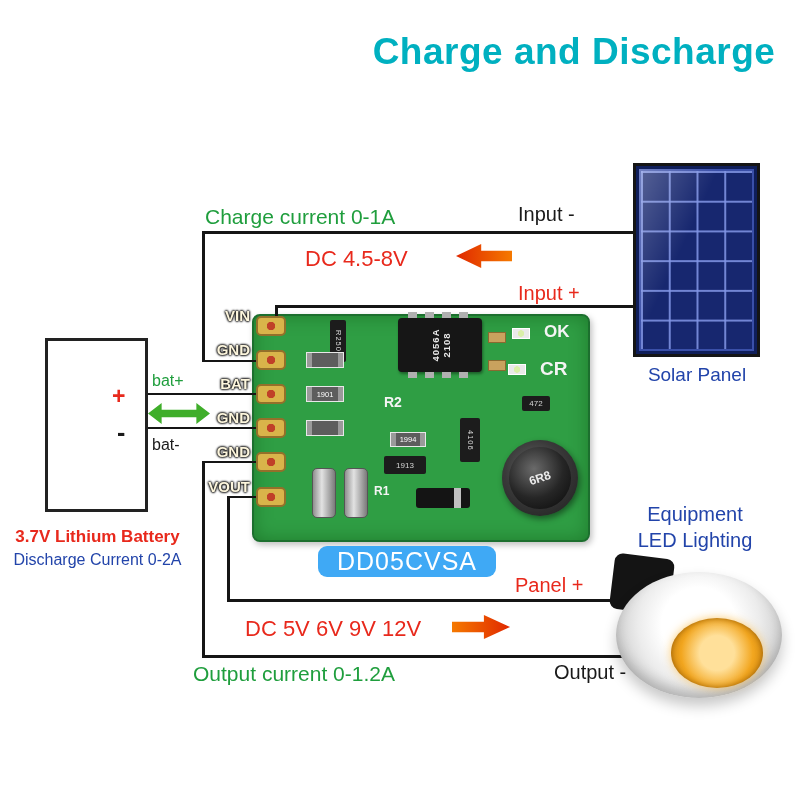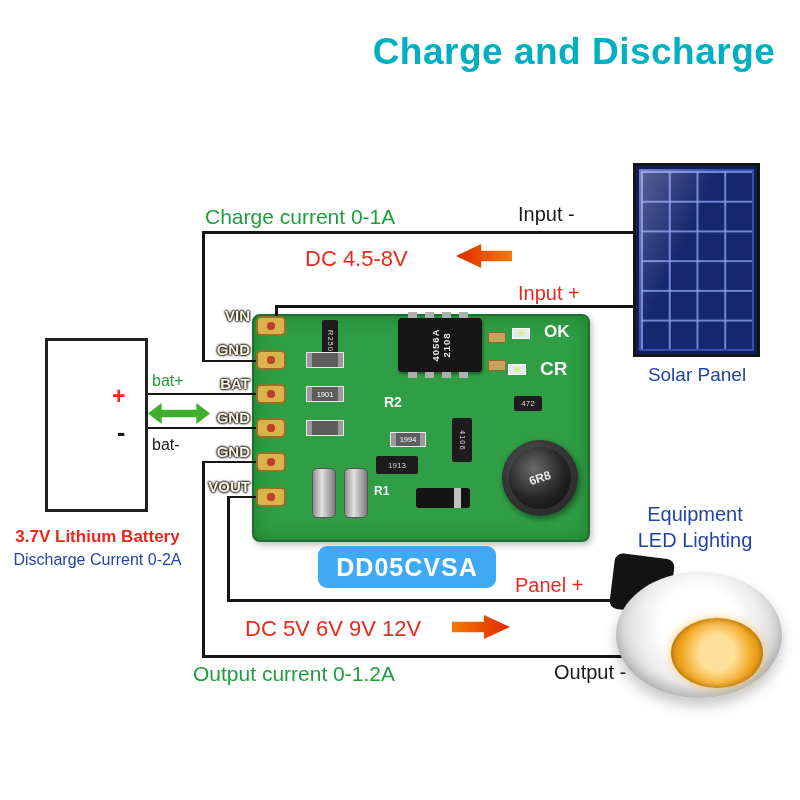--- a/index.html
+++ b/index.html
@@ -45,21 +45,21 @@
   .pcb{position:absolute;left:252px;top:314px;width:338px;height:228px;background:var(--pcb-green);
        border:2px solid #1c6f2e;border-radius:8px;box-shadow:inset 0 0 18px rgba(0,60,0,.35), 2px 3px 6px rgba(0,0,0,.25);z-index:2;}
   .pad{position:absolute;left:256px;width:30px;height:20px;border:2px solid #93702a;border-radius:5px;z-index:4;
        background:radial-gradient(circle at 50% 50%, #c04028 0 4px, #d9b44a 4.5px);}
   .pin-label{position:absolute;left:202px;width:48px;text-align:right;font-size:15px;font-weight:700;color:#fdf6dd;z-index:6;
        text-shadow:0 1px 2px rgba(0,0,0,.75),0 -1px 2px rgba(0,0,0,.75),1px 0 2px rgba(0,0,0,.75),-1px 0 2px rgba(0,0,0,.75);}
 
   .comp{position:absolute;z-index:3;display:flex;align-items:center;justify-content:center;}
   .res{background:linear-gradient(90deg,#9a9a9a 0 5px,#5d5d5d 5px calc(100% - 5px),#9a9a9a calc(100% - 5px));
        border:1px solid #e8e8e8;color:#fff;font-size:7.5px;}
-  .blk{background:#1c1c1c;border-radius:2px;color:#d5d5d5;font-size:8px;}
+  .blk{background:#1c1c1c;border-radius:2px;color:#d5d5d5;font-size:8px;margin-left:8px;}
   .beige{background:#c9a25e;border:1px solid #8a6a30;}
   .ledc{background:radial-gradient(circle,#d9efa8 0 3px,#e9e9e9 3.5px);border:1.5px solid #fff;}
   .vtext{writing-mode:vertical-rl;font-size:7.5px;color:#ddd;letter-spacing:1px;}
   .silk{position:absolute;color:#f4f4f4;font-weight:700;z-index:3;}
   .chip{position:absolute;left:398px;top:318px;width:84px;height:54px;background:#161616;border-radius:4px;z-index:3;
         display:flex;align-items:center;justify-content:center;box-shadow:1px 2px 3px rgba(0,0,0,.4);}
   .chip::before,.chip::after{content:"";position:absolute;left:10px;right:10px;height:6px;
         background:repeating-linear-gradient(90deg,#b0b0b0 0 9px,transparent 9px 17px);}
   .chip::before{top:-6px;} .chip::after{bottom:-6px;}
   .chip-label{transform:rotate(-90deg);display:flex;flex-direction:column;align-items:center;
@@ -67,23 +67,23 @@
   .inductor{position:absolute;left:502px;top:440px;width:76px;height:76px;border-radius:50%;z-index:3;
         background:radial-gradient(circle at 42% 38%, #6a6a6a, #262626 45%, #0d0d0d 78%);
         box-shadow:inset 0 0 0 7px rgba(95,95,95,.35), 2px 3px 6px rgba(0,0,0,.45);
         display:flex;align-items:center;justify-content:center;}
   .inductor span{color:#ececec;font-size:12px;font-weight:700;transform:rotate(-18deg);}
   .diode{position:absolute;left:416px;top:488px;width:54px;height:20px;border-radius:3px;z-index:3;
         background:linear-gradient(90deg,#141414 0 70%,#c0c0c0 70% 84%,#141414 84%);}
   .cyl{position:absolute;width:24px;height:50px;border-radius:5px;border:1px solid #555;z-index:3;
         background:linear-gradient(90deg,#8f8f8f,#e2e2e2 40%,#7a7a7a);}
 
-  .badge{position:absolute;left:318px;top:546px;width:178px;height:42px;background:var(--badge-bg);
+  .badge{position:absolute;left:318px;top:546px;width:178px;height:31px;background:var(--badge-bg);
         border-radius:9px;display:flex;align-items:center;justify-content:center;
-        color:#fff;font-size:25px;font-weight:700;letter-spacing:1px;z-index:6;}
+        color:#fff;font-size:25px;font-weight:400;letter-spacing:1px;z-index:6;}
 
   
   .led-photo{position:absolute;left:598px;top:552px;width:196px;height:152px;z-index:5;}
   .led-mount{position:absolute;left:14px;top:4px;width:60px;height:56px;background:#141414;border-radius:8px;transform:rotate(7deg);}
   .led-body{position:absolute;left:18px;top:20px;width:166px;height:126px;border-radius:50%;
         background:radial-gradient(circle at 50% 42%, #ffffff 0 34%, #ececec 55%, #cdcdcd 78%, #a0a0a0 100%);
         box-shadow:0 8px 14px rgba(0,0,0,.22), inset 0 -7px 12px rgba(0,0,0,.18);}
   .led-glow{position:absolute;left:55px;top:46px;width:92px;height:70px;border-radius:50%;
         background:radial-gradient(circle,#ffe09a 0 30%,#f2a61f 62%,#c97f08 100%);
         box-shadow:inset 0 0 6px rgba(120,70,0,.7), 0 0 10px rgba(250,190,80,.8);}

